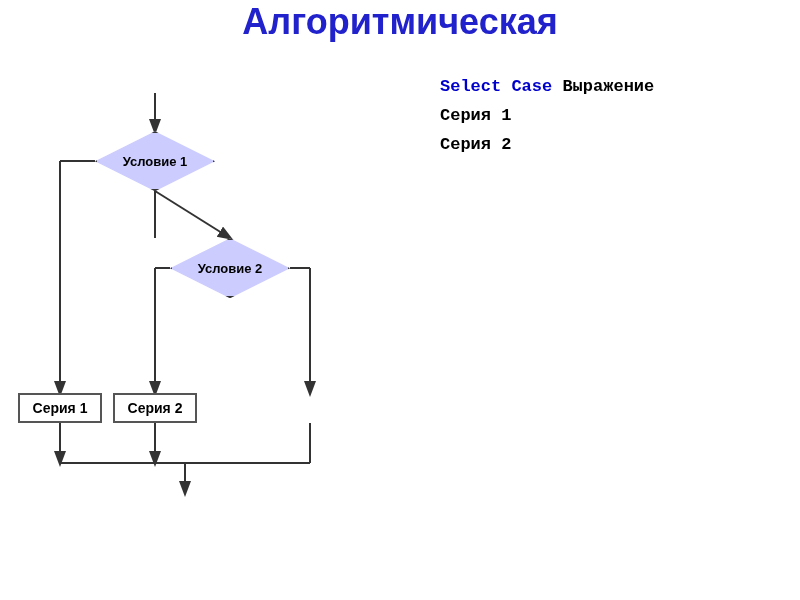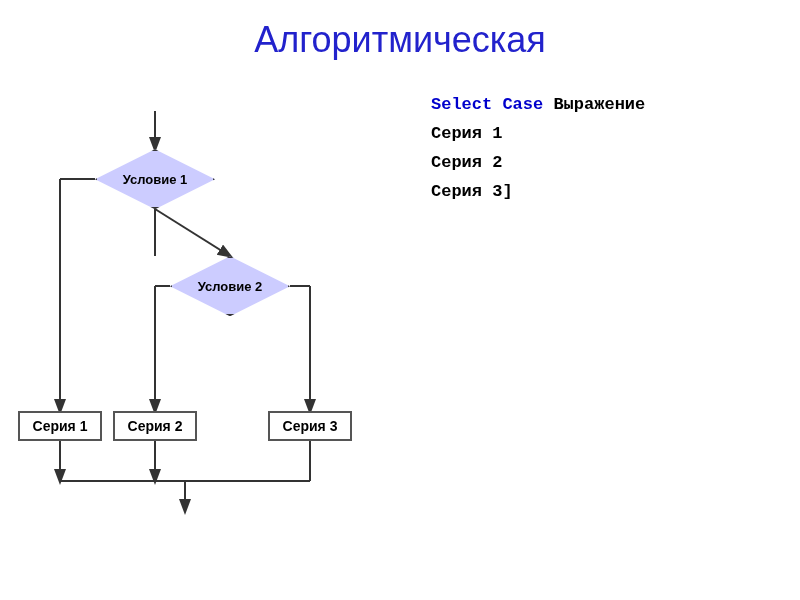--- a/index.html
+++ b/index.html
@@ -8,23 +8,22 @@
       height: 600px;
       background: #fff;
       font-family: Arial, sans-serif;
       overflow: hidden;
       position: relative;
     }
 
     .title {
       text-align: center;
       font-size: 36px;
-      font-weight: normal;
+      font-weight: bold;
       color: #2222cc;
-      padding-top: 18px;
       line-height: 1.2;
     }
 
     .main-content {
       display: flex;
       flex-direction: row;
       margin-top: 20px;
     }
 
     
@@ -66,21 +65,21 @@
       border: 2px solid #555;
       display: flex;
       align-items: center;
       justify-content: center;
       font-size: 14px;
       font-weight: bold;
     }
 
     
     .code-panel {
-      margin-left: 11px;
+      margin-left: 20px;
       margin-top: 10px;
       font-family: 'Courier New', monospace;
       font-size: 17px;
       line-height: 1.7;
     }
 
     .code-blue { color: #0000cc; font-weight: bold; }
     .code-black { color: #000; font-weight: bold; }
   </style>
 </head>
@@ -135,33 +134,27 @@
     </div>
 
     <div class="rect-box" style="left: 18px; top: 330px; width: 84px; height: 30px;">
       <span>Серия 1</span>
     </div>
 
     <div class="rect-box" style="left: 113px; top: 330px; width: 84px; height: 30px;">
       <span>Серия 2</span>
     </div>
 
-    <div class="rect-box" style="left: 268px; top: 330px; width: 84px; height: 30px;">
-      <span>Серия 3</span>
-    </div>
   </div>
 
   <div class="code-panel">
     <div>
       <span class="code-blue">Select Case</span><span class="code-black"> Выражение</span>
     </div>
     <div>
       <span class="code-black">    Серия 1</span>
     </div>
     <div>
       <span class="code-black">    Серия 2</span>
     </div>
-    <div>
-      <span class="code-black">    Серия 3]</span>
-    </div>
   </div>
 
 </div>
 
 </body></html>

